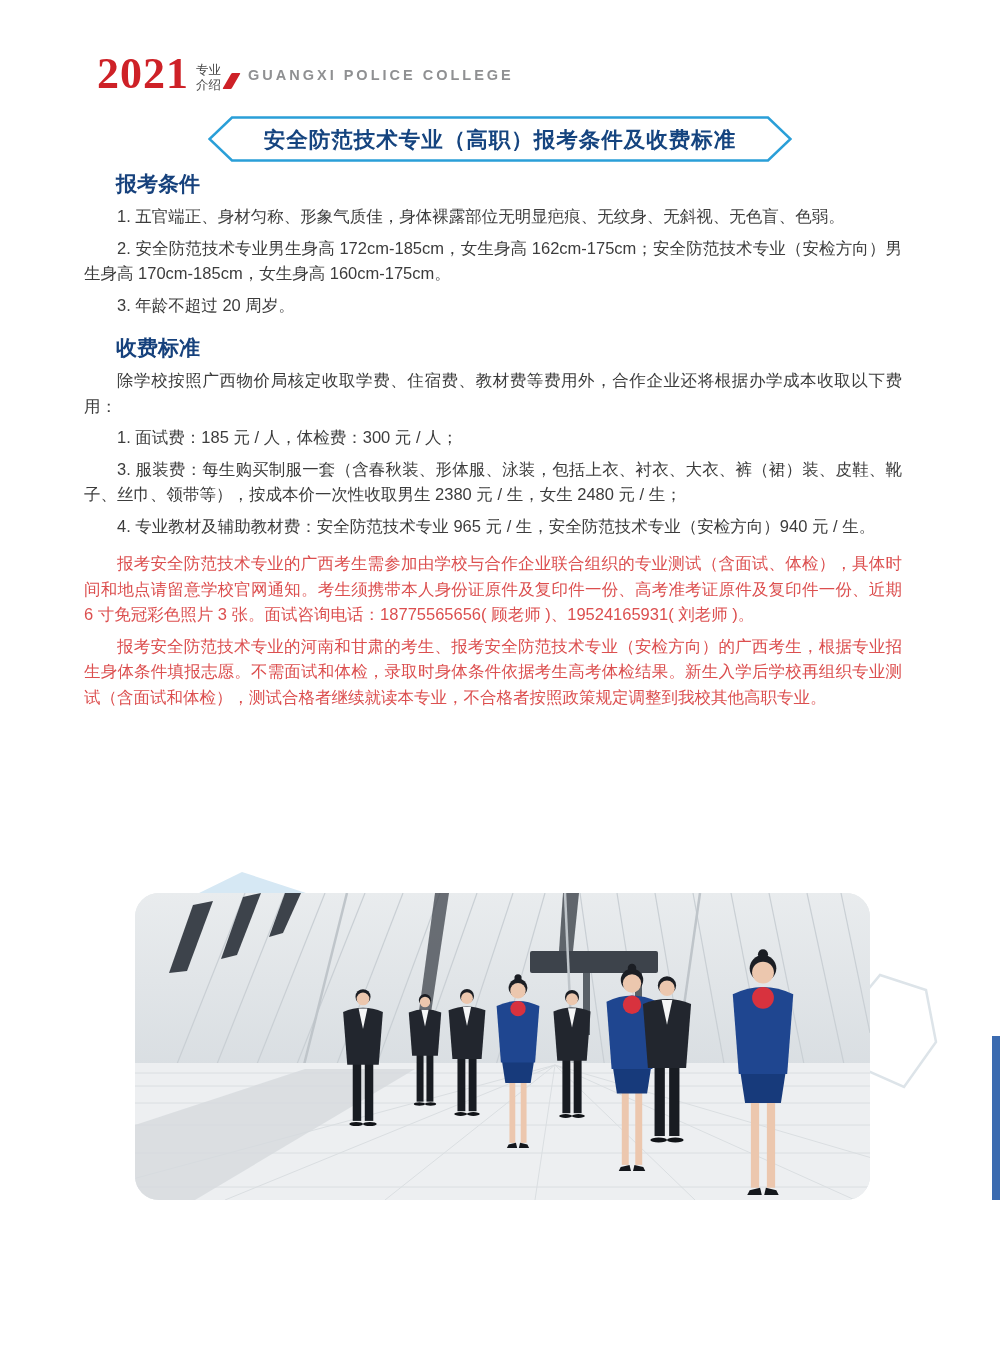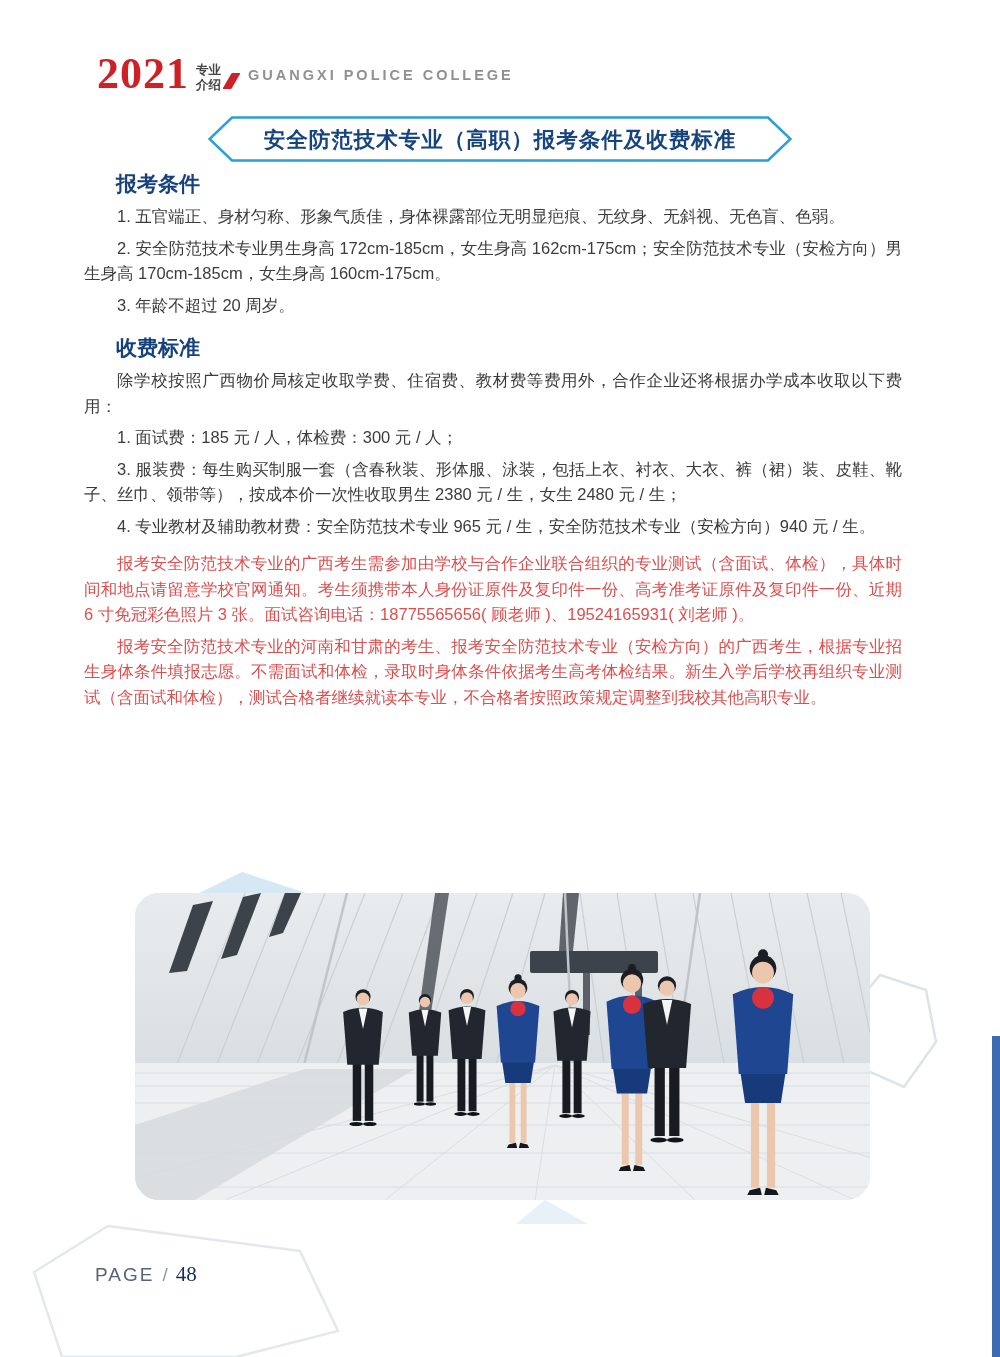--- a/index.html
+++ b/index.html
@@ -1,31 +1,31 @@
 <!DOCTYPE html>
 <html><head>
 <meta charset="utf-8">
 <style>
   * { margin:0; padding:0; box-sizing:border-box; }
   html,body { background:#ffffff; }
   .page {
-    position:relative; width:1000px; height:1357px; background:#ffffff;
+    position:relative; width:1000px; height:1200px; background:#ffffff;
     overflow:hidden; font-family:"Liberation Sans", sans-serif;padding-left:32px;
   }
 
   
   .deco-layer { position:absolute; inset:0; z-index:0; pointer-events:none; }
   .right-blue-bar { position:absolute; right:0; top:1036px; width:8px; height:321px;
     background:#3b6bb0; z-index:3; }
 
   
   .header { position:absolute; left:97px; top:54px; display:flex; align-items:flex-start; z-index:2; }
   .year { font-family:"Liberation Serif", serif; font-weight:700; font-size:44px;
     line-height:0.92; color:#ce2127; letter-spacing:1px; }
-  .tag { margin-left:7px; margin-top:9px; font-size:12.5px; font-weight:700;
+  .tag { margin-left:7px; margin-top:9px; font-size:12.5px; font-weight:400;
     color:#454545; line-height:1.18; }
   .red-slash { width:9px; height:16px; background:#ce2127; transform:skewX(-30deg);
     margin:19px 0 0 6px; border-radius:1px; }
   .college { margin-left:12px; margin-top:13px; font-size:14.5px; color:#8f9092;
     letter-spacing:3px; font-weight:700; }
 
   
   .banner { position:absolute; left:50%; top:116px; transform:translateX(-50%); z-index:2; }
   .banner text { font-family:"Liberation Sans", sans-serif; font-weight:700;
     font-size:21.5px; letter-spacing:1px; }

